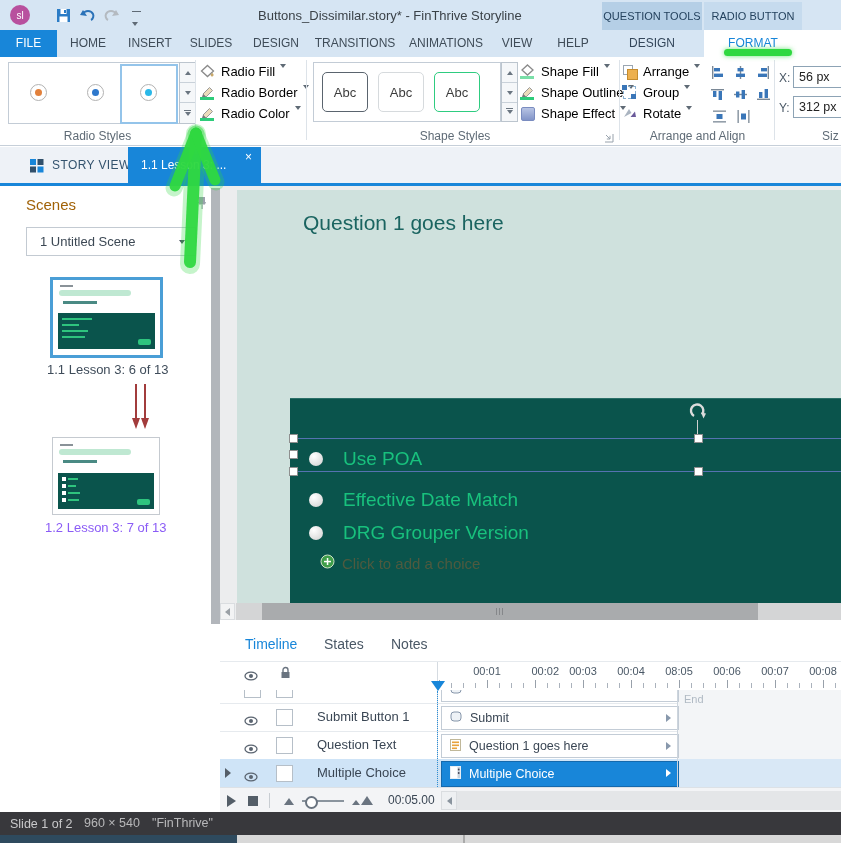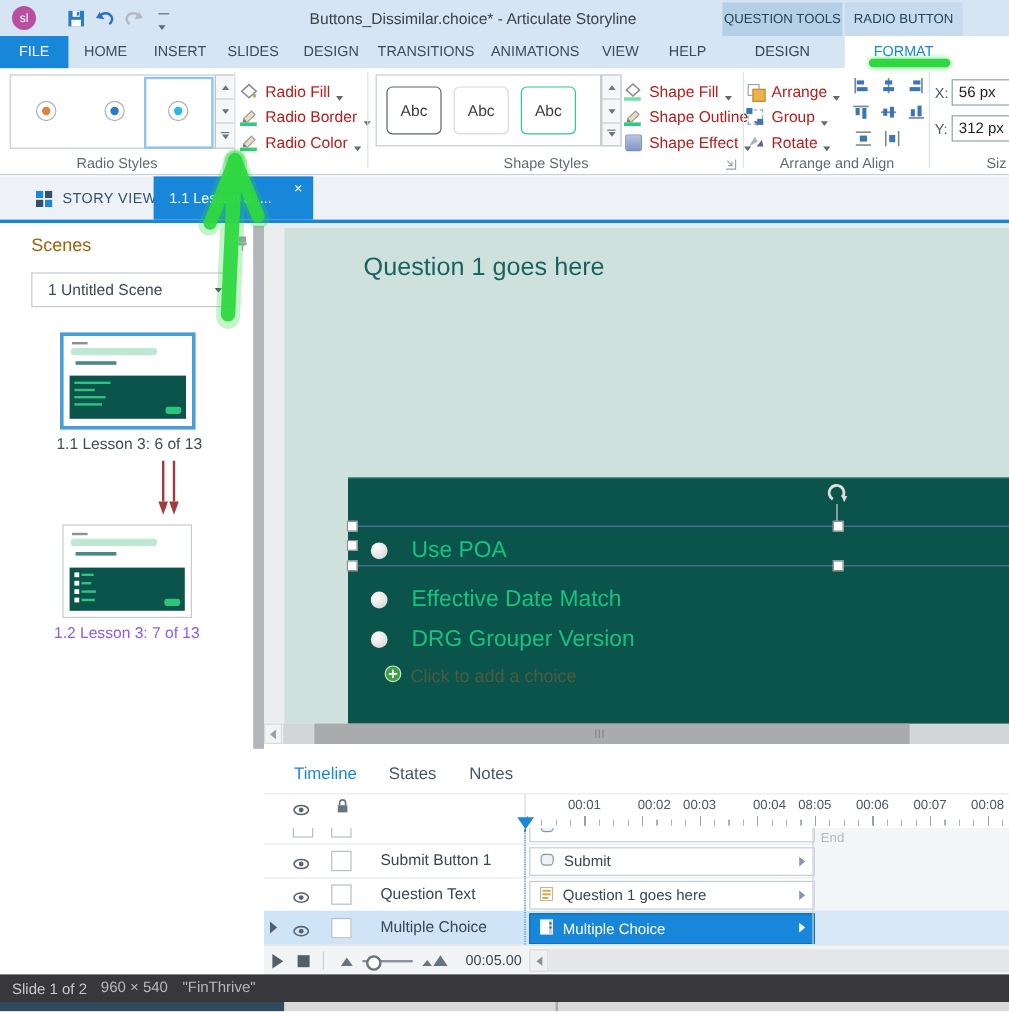--- a/index.html
+++ b/index.html
@@ -16,21 +16,21 @@
   
   .ribbon{left:0;top:57px;width:841px;height:88px;background:#fff;border-bottom:1px solid #c6cfd9}
   .gdiv{position:absolute;top:3px;width:1px;height:80px;background:#dde3e9}
   .glabel{position:absolute;top:72px;font-size:12px;color:#5f6b76;text-align:center}
   .galleryframe{position:absolute;background:#fff;border:1px solid #c3ccd6}
   .spinner{position:absolute;width:15px;background:#f5f7f9;border:1px solid #bcc5ce}
   .spcell{height:19px;border-bottom:1px solid #c9d1d9;display:flex;align-items:center;justify-content:center}
   .spcell:last-child{border-bottom:none}
   .tri-u{width:0;height:0;border-left:3.5px solid transparent;border-right:3.5px solid transparent;border-bottom:4px solid #6a7580}
   .tri-dn{width:0;height:0;border-left:3.5px solid transparent;border-right:3.5px solid transparent;border-top:4px solid #6a7580}
-  .rbtnrow{position:absolute;height:20px;display:flex;align-items:flex-end;font-size:13px;color:#b91c1c;white-space:nowrap}
+  .rbtnrow{position:absolute;height:20px;display:flex;align-items:flex-start;font-size:13px;color:#000000;white-space:nowrap}
   .icon15{width:16px;height:15px;position:relative;margin-right:5px}
   .greenbar{position:absolute;left:0;bottom:0;width:14px;height:3px;background:#2ecc7a}
   .radio-sw{position:absolute;width:15px;height:15px;border:1.5px solid #b2b2b2;border-radius:50%;background:#fff}
   .radio-sw i{position:absolute;left:50%;top:50%;width:7px;height:7px;margin:-3.5px 0 0 -3.5px;border-radius:50%}
   .abc{position:absolute;top:70px;width:44px;height:38px;border-radius:5px;background:#fff;
        display:flex;align-items:center;justify-content:center;font-size:13px;color:#3c3c3c}
   
   .doctabs{left:0;top:147px;width:841px;height:36px;background:#eef2f7}
   .bluline{left:0;top:183px;width:841px;height:3px;background:#1886d9}
   
@@ -73,21 +73,21 @@
           <path d="M1 7 L8 8 L4 2 Z" fill="#2b72b8"></path>
         </svg>
     </span>
     <span class="abs" style="left:103px;top:8px">
       <svg width="17" height="14">
           <path d="M13 6 C11 2 5 2 3 6 C2 8 3 11 5 12" fill="none" stroke="#b4bac0" stroke-width="2"></path>
           <path d="M16 7 L9 8 L13 2 Z" fill="#b4bac0"></path>
         </svg>
     </span>
     <span class="abs" style="left:132px;top:11px;width:9px;border-top:1.5px solid #5f6a75;padding-top:2px"><i class="caret" style="margin:0"></i></span>
-    <span class="abs" style="left:258px;top:8px;font-size:13px;color:#3b4248">Buttons_Dissimilar.choice* - Articulate Storyline</span>
+    <span class="abs" style="left:258px;top:8px;font-size:13px;color:#3b4248">Buttons_Dissimilar.story* - FinThrive Storyline</span>
     <div class="abs ctxhdr" style="left:602px;width:100px;background:#b5cfe6">QUESTION TOOLS</div>
     <div class="abs ctxhdr" style="left:704px;width:98px;background:#c6dbee">RADIO BUTTON</div>
   </div>
 
   <div class="abs tabrow">
     <div class="rtab" style="left:0;width:57px;background:#1886d9;color:#fff">FILE</div>
     <div class="rtab" style="left:62px;width:52px">HOME</div>
     <div class="rtab" style="left:122px;width:56px">INSERT</div>
     <div class="rtab" style="left:184px;width:54px">SLIDES</div>
     <div class="rtab" style="left:246px;width:60px">DESIGN</div>
@@ -417,21 +417,21 @@
         </svg></span>
     <span class="abs" style="left:60px;top:45px"><svg width="11" height="13">
           <path d="M3 6 V4 a2.5 2.5 0 0 1 5 0 V6" fill="none" stroke="#6a7480" stroke-width="1.4"></path>
           <rect x="1.5" y="6" width="8" height="6" fill="#6a7480"></rect>
         </svg></span>
 
     <div class="abs" style="left:217px;top:42px;width:404px;height:28px;overflow:hidden">
       <span style="position:absolute;left:26px;top:3px;width:48px;text-align:center;font-size:11px;color:#4a5866">00:01</span>
       <span style="position:absolute;left:74px;top:3px;width:48px;text-align:right;font-size:11px;color:#4a5866">00:02</span>
       <span style="position:absolute;left:122px;top:3px;width:48px;text-align:center;font-size:11px;color:#4a5866">00:03</span>
-      <span style="position:absolute;left:170px;top:3px;width:48px;text-align:right;font-size:11px;color:#4a5866">00:04</span>
+      <span style="position:absolute;left:170px;top:3px;width:48px;text-align:center;font-size:11px;color:#4a5866">00:04</span>
       <span style="position:absolute;left:218px;top:3px;width:48px;text-align:center;font-size:11px;color:#4a5866">08:05</span>
       <span style="position:absolute;left:266px;top:3px;width:48px;text-align:center;font-size:11px;color:#4a5866">00:06</span>
       <span style="position:absolute;left:314px;top:3px;width:48px;text-align:center;font-size:11px;color:#4a5866">00:07</span>
       <span style="position:absolute;left:362px;top:3px;width:48px;text-align:center;font-size:11px;color:#4a5866">00:08</span>
       <div style="position:absolute;left:2px;top:21px;width:402px;height:5px;background:repeating-linear-gradient(to right,#aab2bc 0 1px,transparent 1px 12px)"></div>
       <div style="position:absolute;left:2px;top:18px;width:402px;height:8px;background:repeating-linear-gradient(to right,#98a0aa 0 1px,transparent 1px 48px)"></div>
     </div>
     <div class="abs" style="left:211px;top:61px;width:0;height:0;border-left:7px solid transparent;border-right:7px solid transparent;border-top:10px solid #1886d9;z-index:20"></div>
 
     <div class="abs" style="left:0;top:70px;width:621px;height:13px;overflow:hidden">

